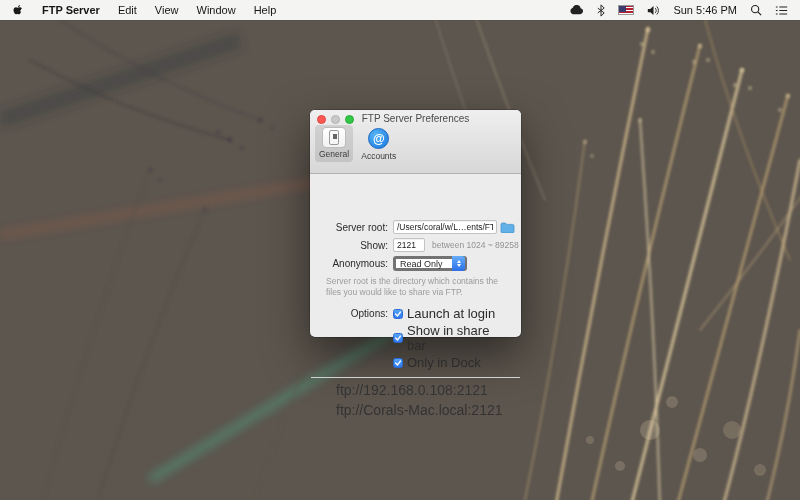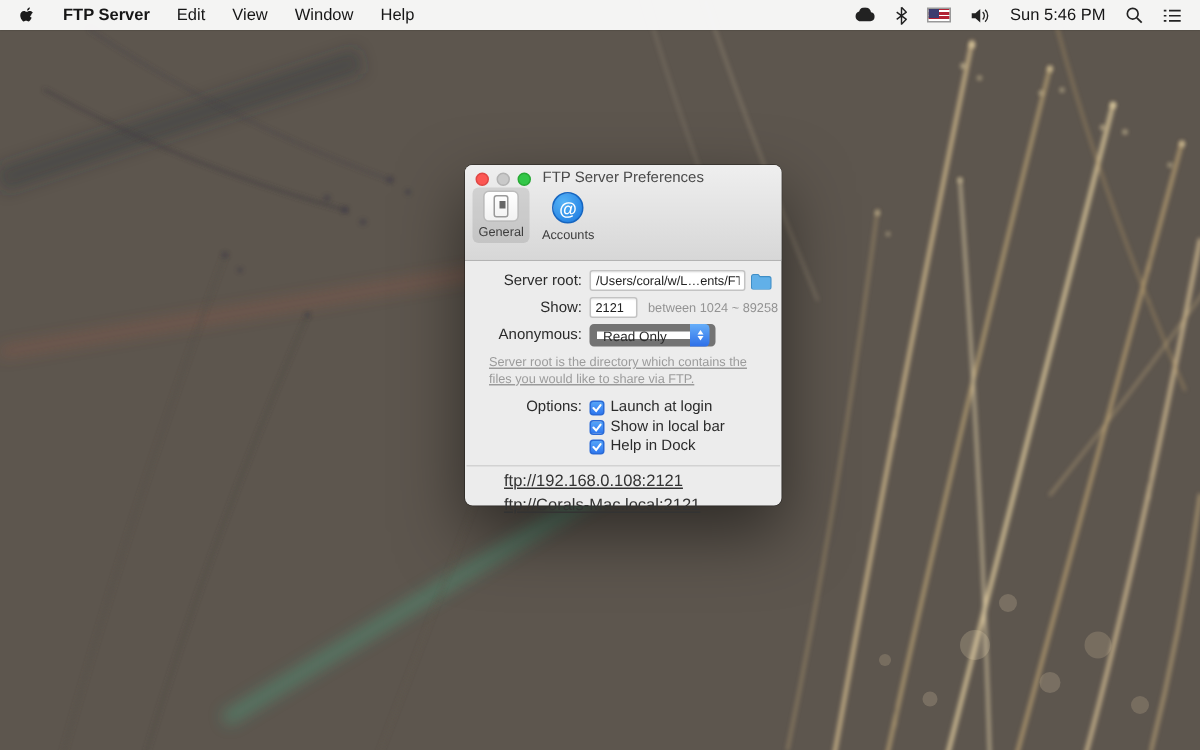--- a/index.html
+++ b/index.html
@@ -62,59 +62,59 @@
   .tb-item.selected { background:rgba(0,0,0,0.10); }
   .tb-btn { width:24px; height:21px; background:linear-gradient(#fff,#f2f2f2); border:1px solid #bdbdbd; border-radius:4px;
     display:flex; align-items:center; justify-content:center; margin-bottom:1px; }
   .gen-glyph { width:10px; height:15px; border:1px solid #9a9a9a; border-radius:2px; position:relative; }
   .gen-glyph::after { content:""; position:absolute; left:2.5px; top:3px; width:4px; height:5px; background:#666; }
   .acc-circle { width:21px; height:21px; border-radius:50%; margin:1px 0 2px;
     background:radial-gradient(circle at 35% 30%, #55b3f6, #1a78e0); border:0.5px solid #1565c0;
     color:#fff; font-size:12px; font-weight:bold; display:flex; align-items:center; justify-content:center; }
 
   
-  .content { padding-top:6px; }
+  .content { padding-top:6px;margin-top:40px; }
   .row { display:flex; align-items:center; margin:0 14px 0 14px; }
   .row + .row { margin-top:4px; }
   .lbl { width:64px; text-align:right; margin-right:5px; flex:none; font-size:10px; }
   input.field { height:14px; border:1px solid #c3c3c3; border-radius:2px; background:#fff; font-family:"Liberation Sans",sans-serif;
     font-size:8.5px; color:#222; padding:0 3px; box-shadow:inset 0 1px 1px rgba(0,0,0,.06); }
   .field-root { width:104px; }
   .field-port { width:32px; }
   .folder-btn { width:16px; height:13px; margin-left:3px; border:none; background:transparent; padding:0; display:flex; align-items:center; }
   .hint { color:#939393; font-size:8.5px; margin-left:7px; white-space:nowrap; }
-  .popup { width:84px; height:15px; background:#fff; border:5px solid #737373; border-radius:3px;
+  .popup { width:74px; height:15px; background:#fff; border:3px solid #737373; border-radius:3px;
     display:flex; align-items:center; justify-content:space-between; padding-left:4px; font-size:9px; }
   .stepper { width:13px; height:15px; margin:-1px; border-radius:0 3px 3px 0;
     background:linear-gradient(#66aef9,#2d6fe8); display:flex; flex-direction:column; align-items:center; justify-content:center; gap:1px; }
   .stepper i { width:0; height:0; border-left:2.5px solid transparent; border-right:2.5px solid transparent; display:block; }
   .arr-up { border-bottom:3px solid #fff; }
   .arr-dn { border-top:3px solid #fff; }
-  .help { margin:5px 16px 0 16px; color:#9b9b9b; font-size:8.5px; line-height:1.25;text-decoration:underline; }
+  .help { margin:5px 16px 0 16px; color:#9b9b9b; font-size:8.5px; line-height:1.25; }
 
   .options-block { margin-top:9px; }
   .opt-row { display:flex; align-items:center; margin:0 14px 2px 14px; }
   .opt-row .lbl { font-size:10px; }
   .opt-indent { width:69px; flex:none; }
   .checkbox { width:10px; height:10px; border-radius:2.5px; background:linear-gradient(#55a4f8,#2f78ef);
     border:0.5px solid #2a6ad6; margin-right:4px; display:flex; align-items:center; justify-content:center; flex:none; }
-  .opt-label { font-size:10px; }
+  .opt-label { font-size:13px; }
 
   .divider { height:1px; background:#d2d2d2; margin:7px 1px 0 1px; }
 
   
   .status-row { display:flex; align-items:center; margin:7px 14px 0 26px; }
   .status-dot { width:7px; height:7px; border-radius:50%; background:#3ec43e; box-shadow:0 0 2px #3ec43e; margin-right:5px; flex:none; }
   .status-text { font-size:9.5px; color:#222; }
   .svc-buttons { margin-left:auto; display:flex; gap:5px; }
   .svc-btn { width:27px; height:14px; background:linear-gradient(#fff,#f3f3f3); border:1px solid #c6c6c6; border-radius:3px;
     display:flex; align-items:center; justify-content:center; padding:0; }
   .play-tri { width:0; height:0; border-top:3.5px solid transparent; border-bottom:3.5px solid transparent; border-left:6px solid #9a9a9a; }
   .stop-sq { width:6px; height:6px; background:#1d1d1d; }
-  .url-line { margin:4px 14px 0 26px; font-size:11px; color:#333;text-decoration:underline; }
+  .url-line { margin:4px 14px 0 26px; font-size:14px; color:#333; }
 </style>
 </head>
 <body>
 
 <div class="stage">
 
   <div class="wallpaper"></div>
   <svg class="wallpaper-svg" width="800" height="500" viewBox="0 0 800 500">
     <defs>
       <filter id="blur1">
@@ -304,30 +304,30 @@
           </span>
           <span class="opt-label">Launch at login</span>
         </div>
         <div class="opt-row">
           <span class="opt-indent"></span>
           <span class="checkbox">
             <svg width="8" height="8" viewBox="0 0 10 10">
                 <path d="M2 5l2.3 2.5L8 2.6" stroke="#fff" stroke-width="1.7" fill="none" stroke-linecap="round"></path>
               </svg>
           </span>
-          <span class="opt-label">Show in local bar</span>
+          <span class="opt-label">Show in share bar</span>
         </div>
         <div class="opt-row">
           <span class="opt-indent"></span>
           <span class="checkbox">
             <svg width="8" height="8" viewBox="0 0 10 10">
                 <path d="M2 5l2.3 2.5L8 2.6" stroke="#fff" stroke-width="1.7" fill="none" stroke-linecap="round"></path>
               </svg>
           </span>
-          <span class="opt-label">Help in Dock</span>
+          <span class="opt-label">Only in Dock</span>
         </div>
       </div>
 
       <div class="divider"></div>
 
       <div class="url-line">ftp://192.168.0.108:2121</div>
       <div class="url-line">ftp://Corals-Mac.local:2121</div>
     </div>
   </div>
 </div>

